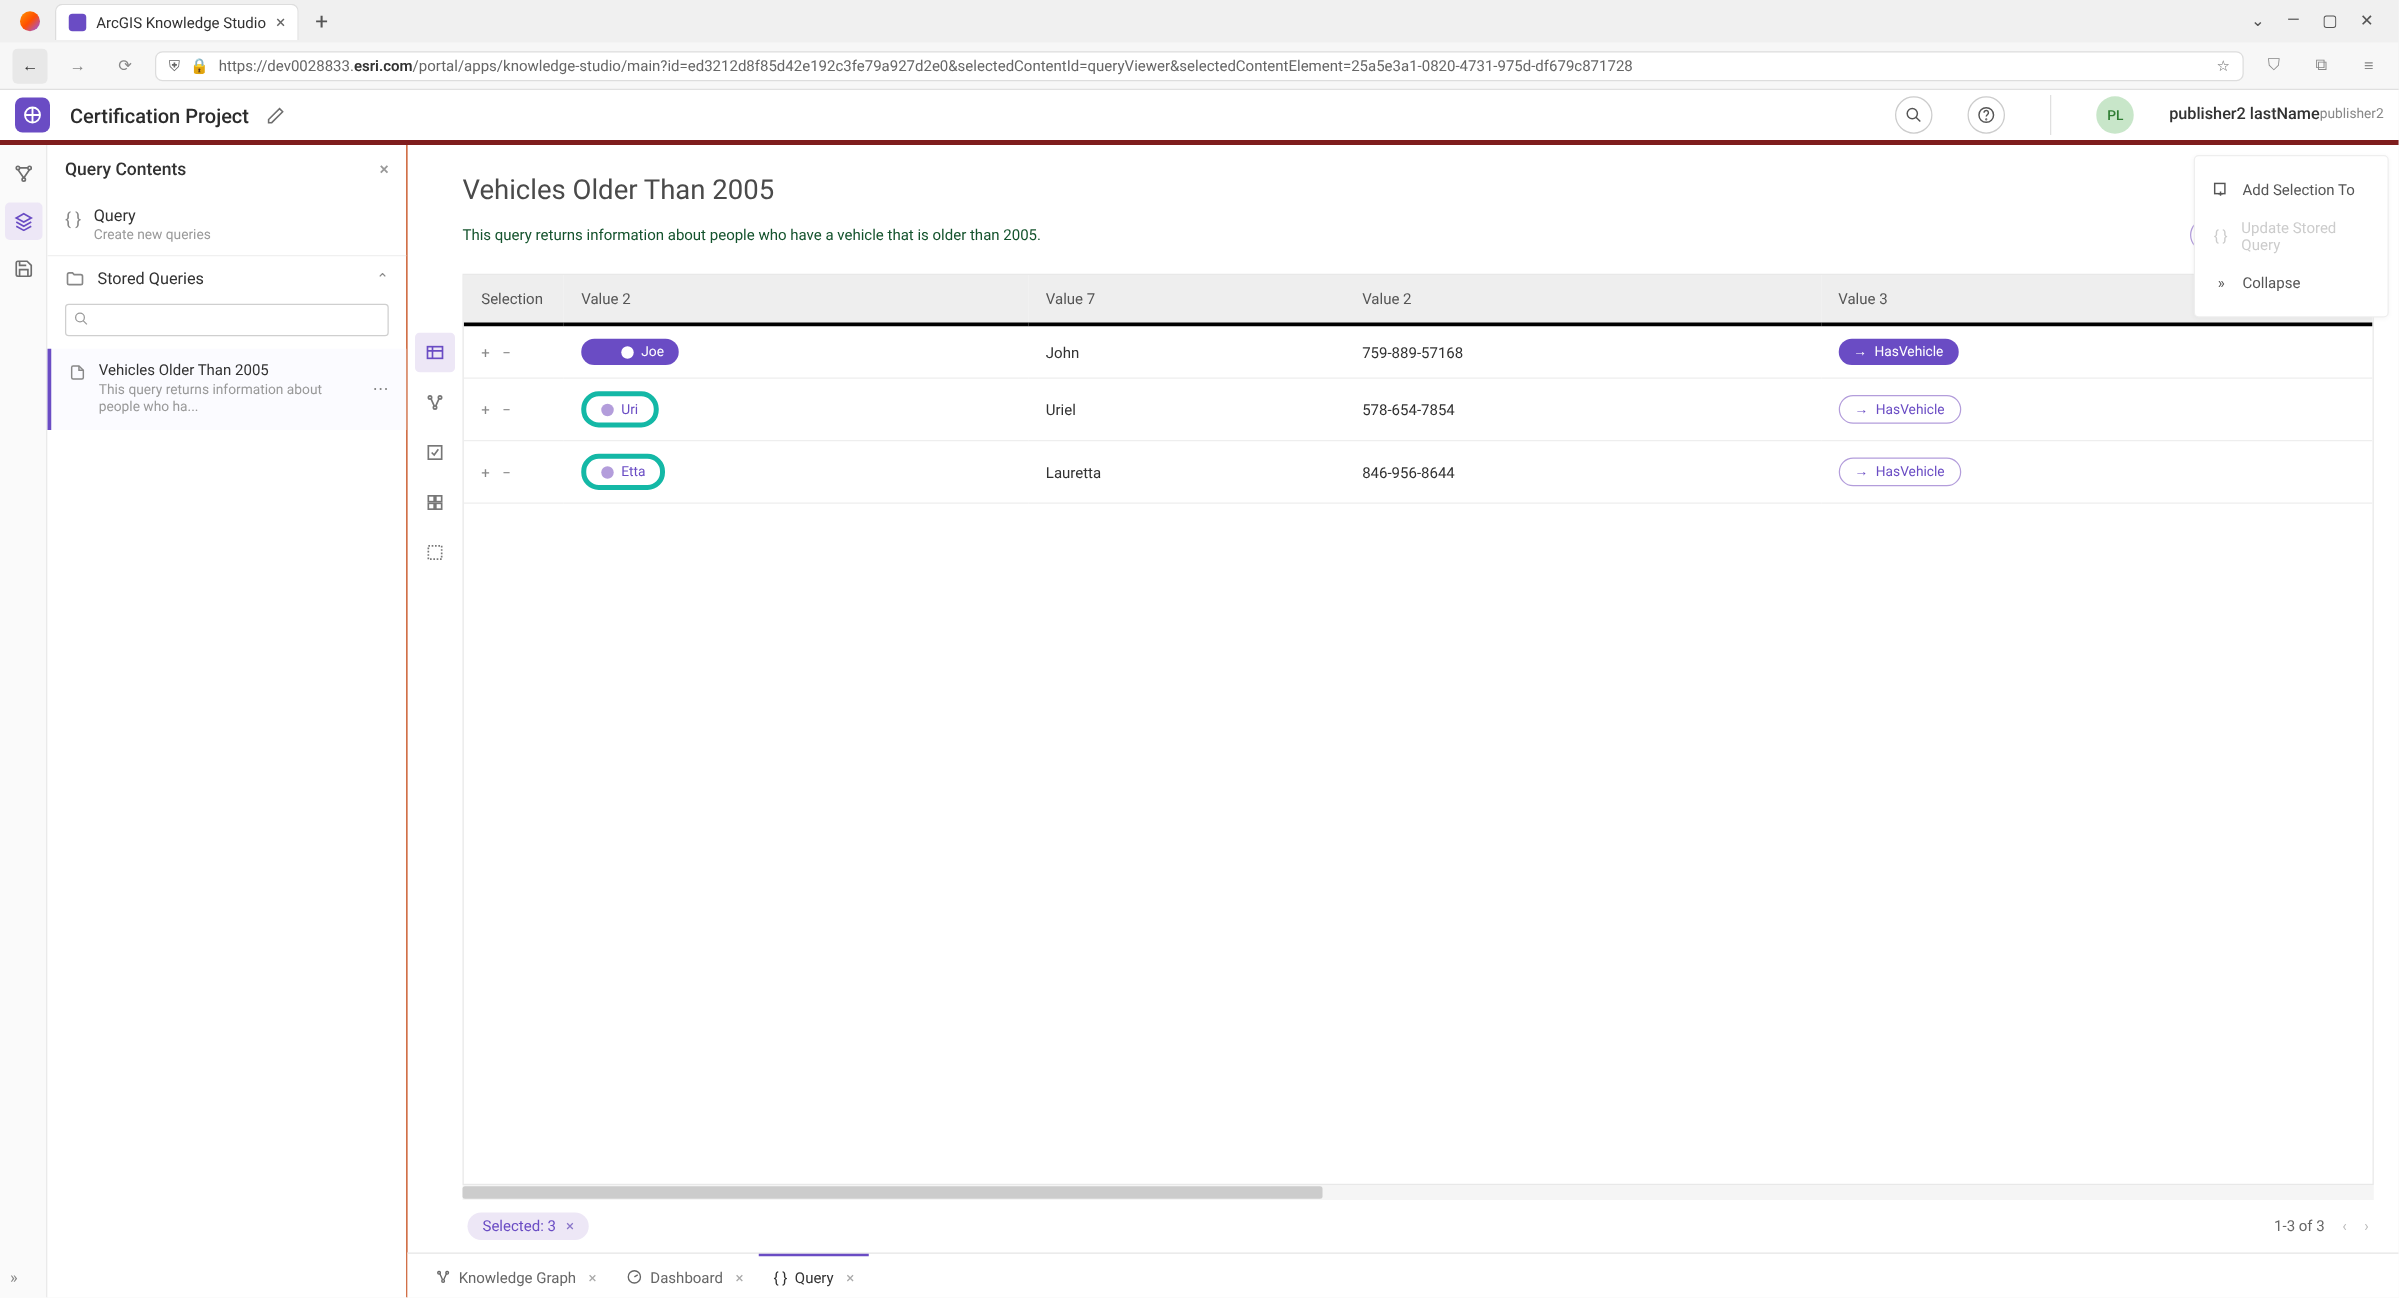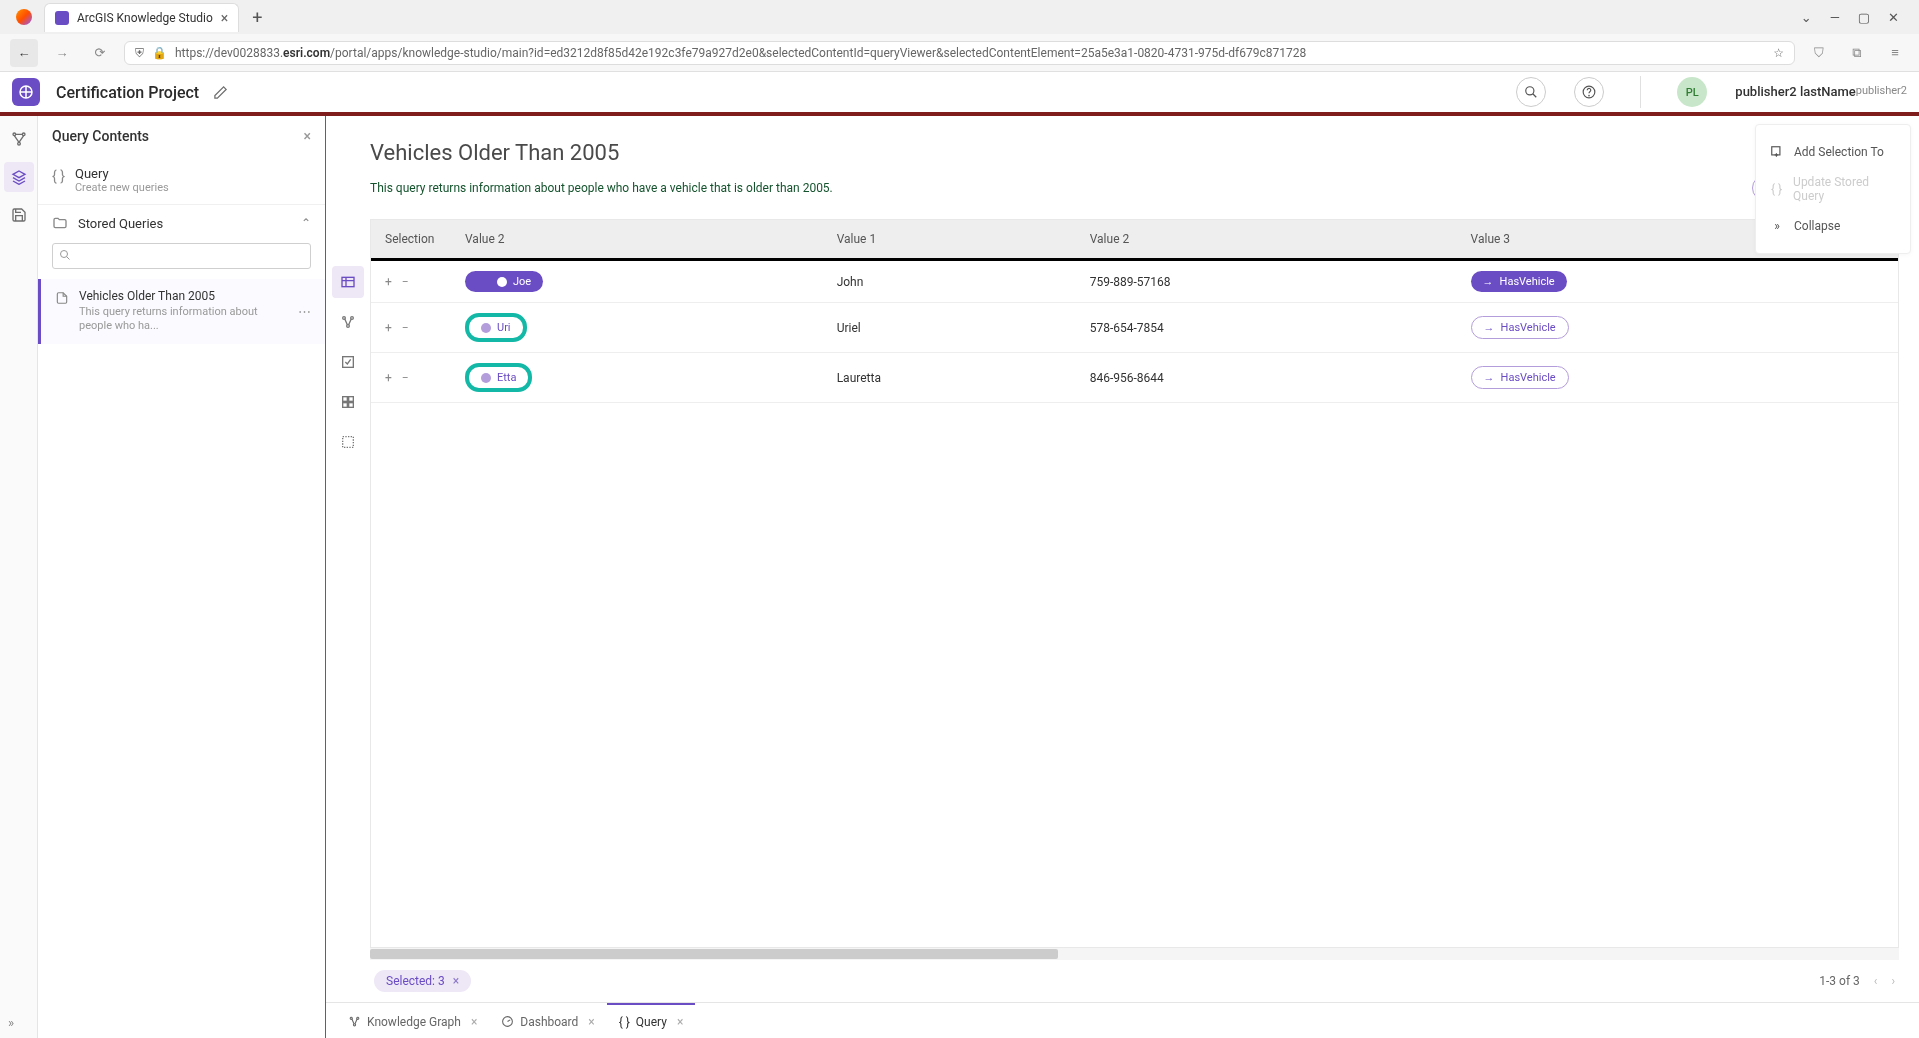--- a/index.html
+++ b/index.html
@@ -323,21 +323,21 @@
             <span>Show Query Box</span>
           </div>
         </div>
 
         <div class="table-wrap">
           <table>
             <thead>
               <tr>
                 <th class="sel-cell">Selection</th>
                 <th>Value 2</th>
-                <th>Value 1</th>
+                <th>Value 7</th>
                 <th>Value 2</th>
                 <th>Value 3</th>
               </tr>
             </thead>
             <tbody id="table-body">
                 <tr>
                   <td class="sel-cell">
                     <div class="sel-btns">
                       <span>+</span>
                       <span>−</span>

